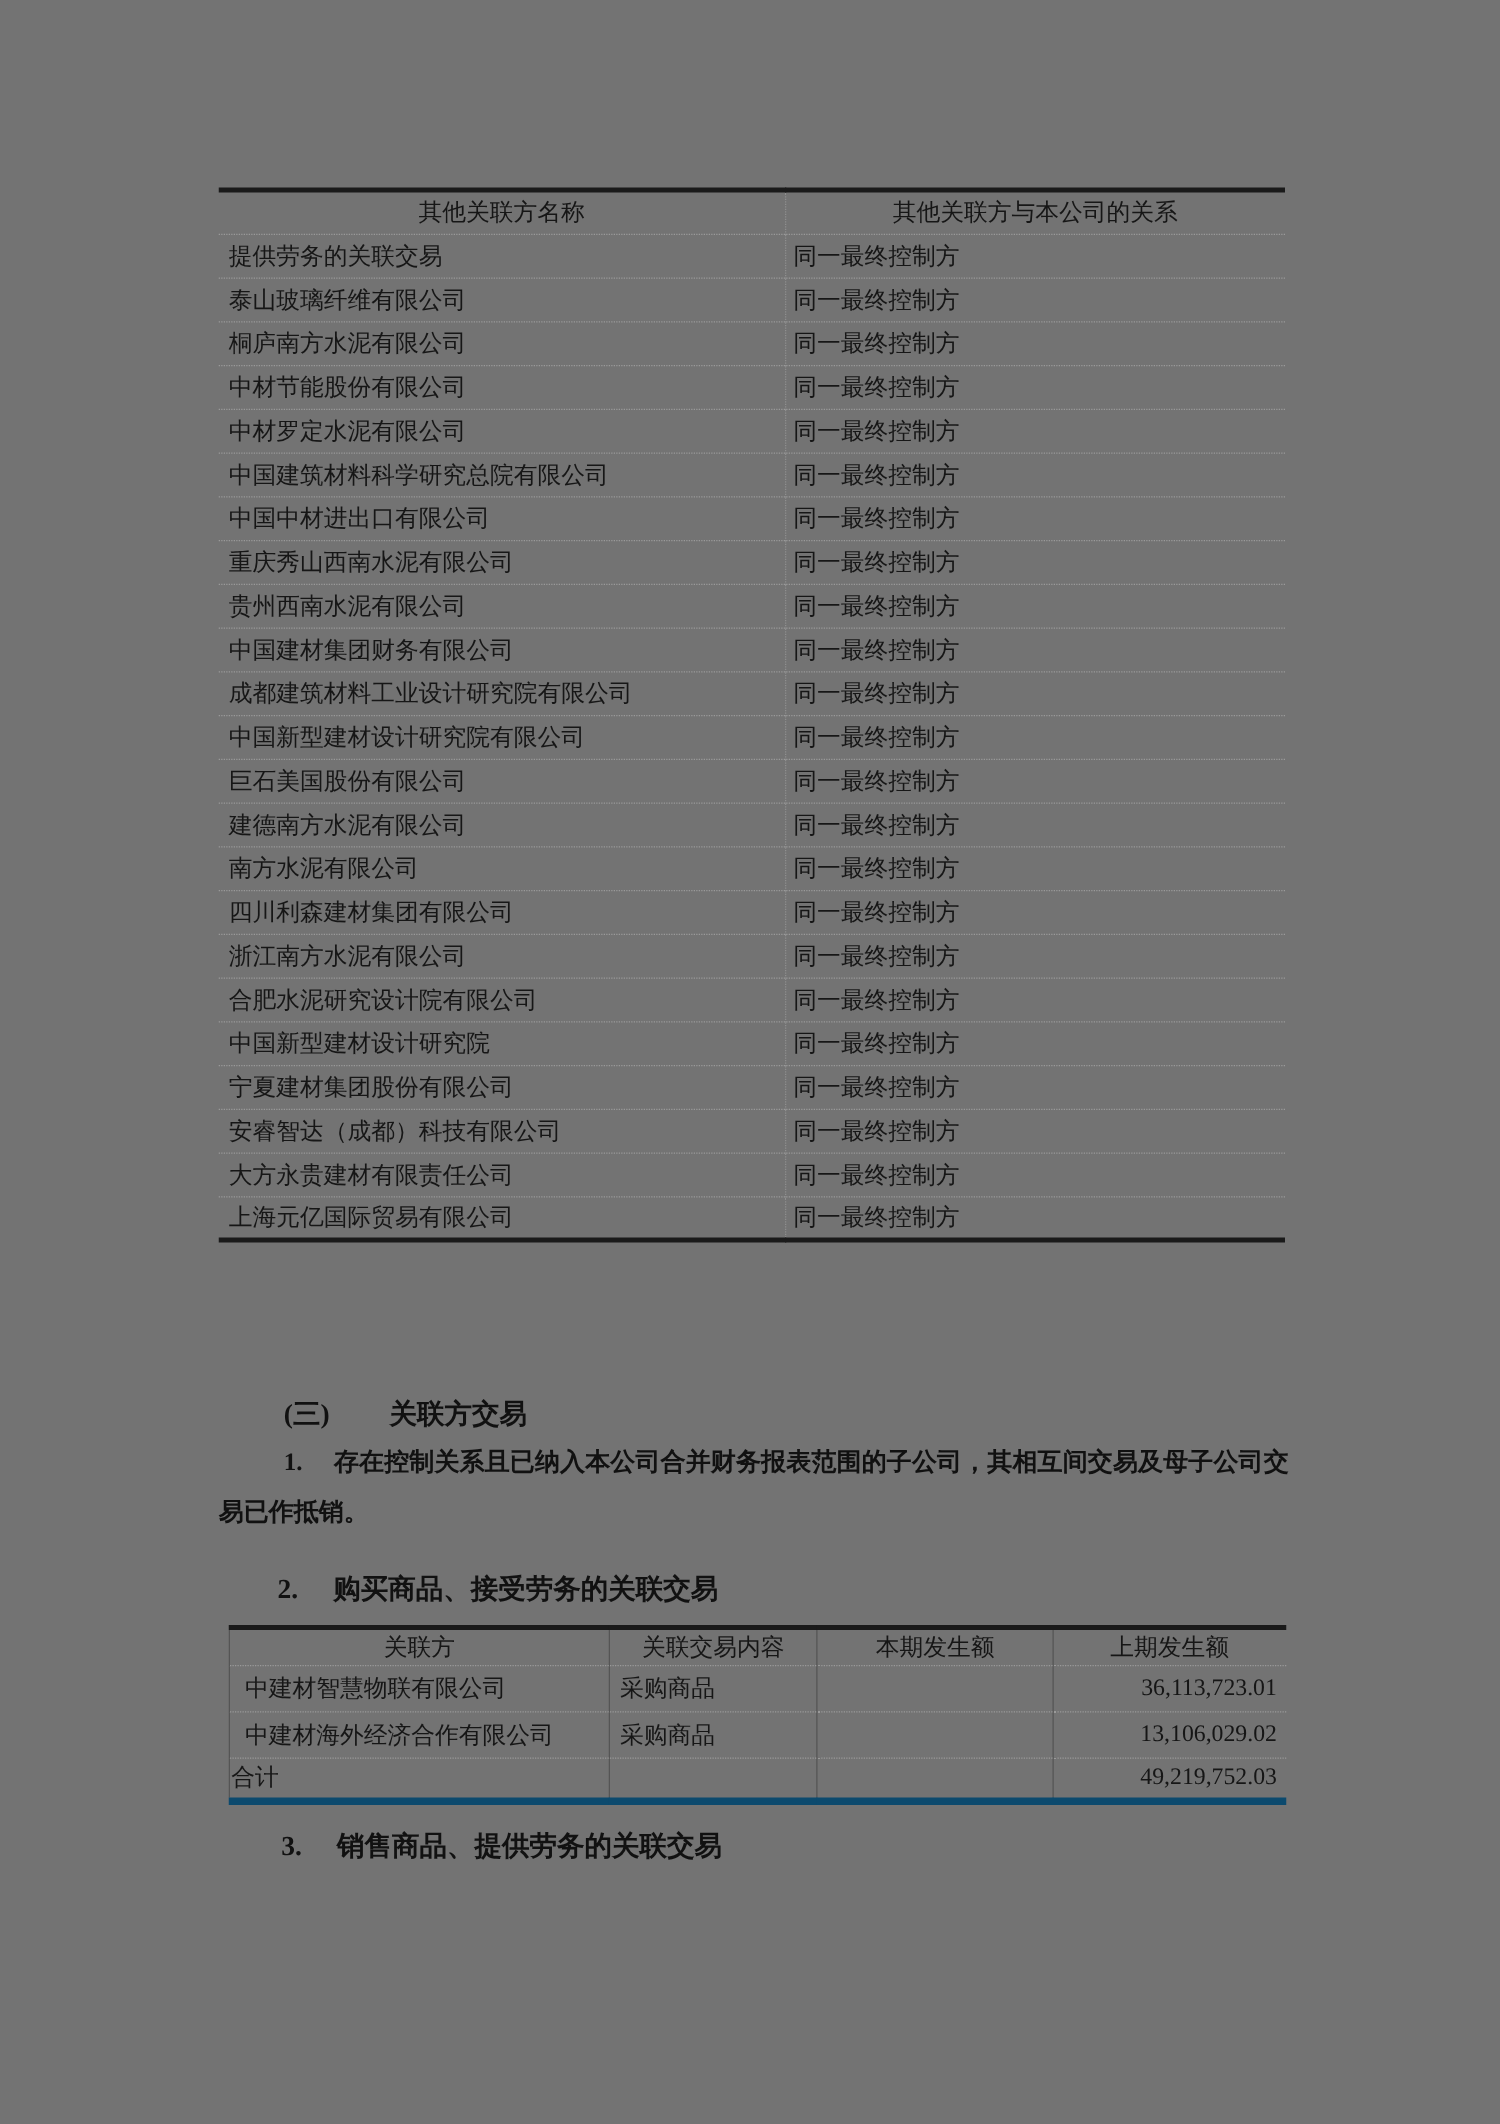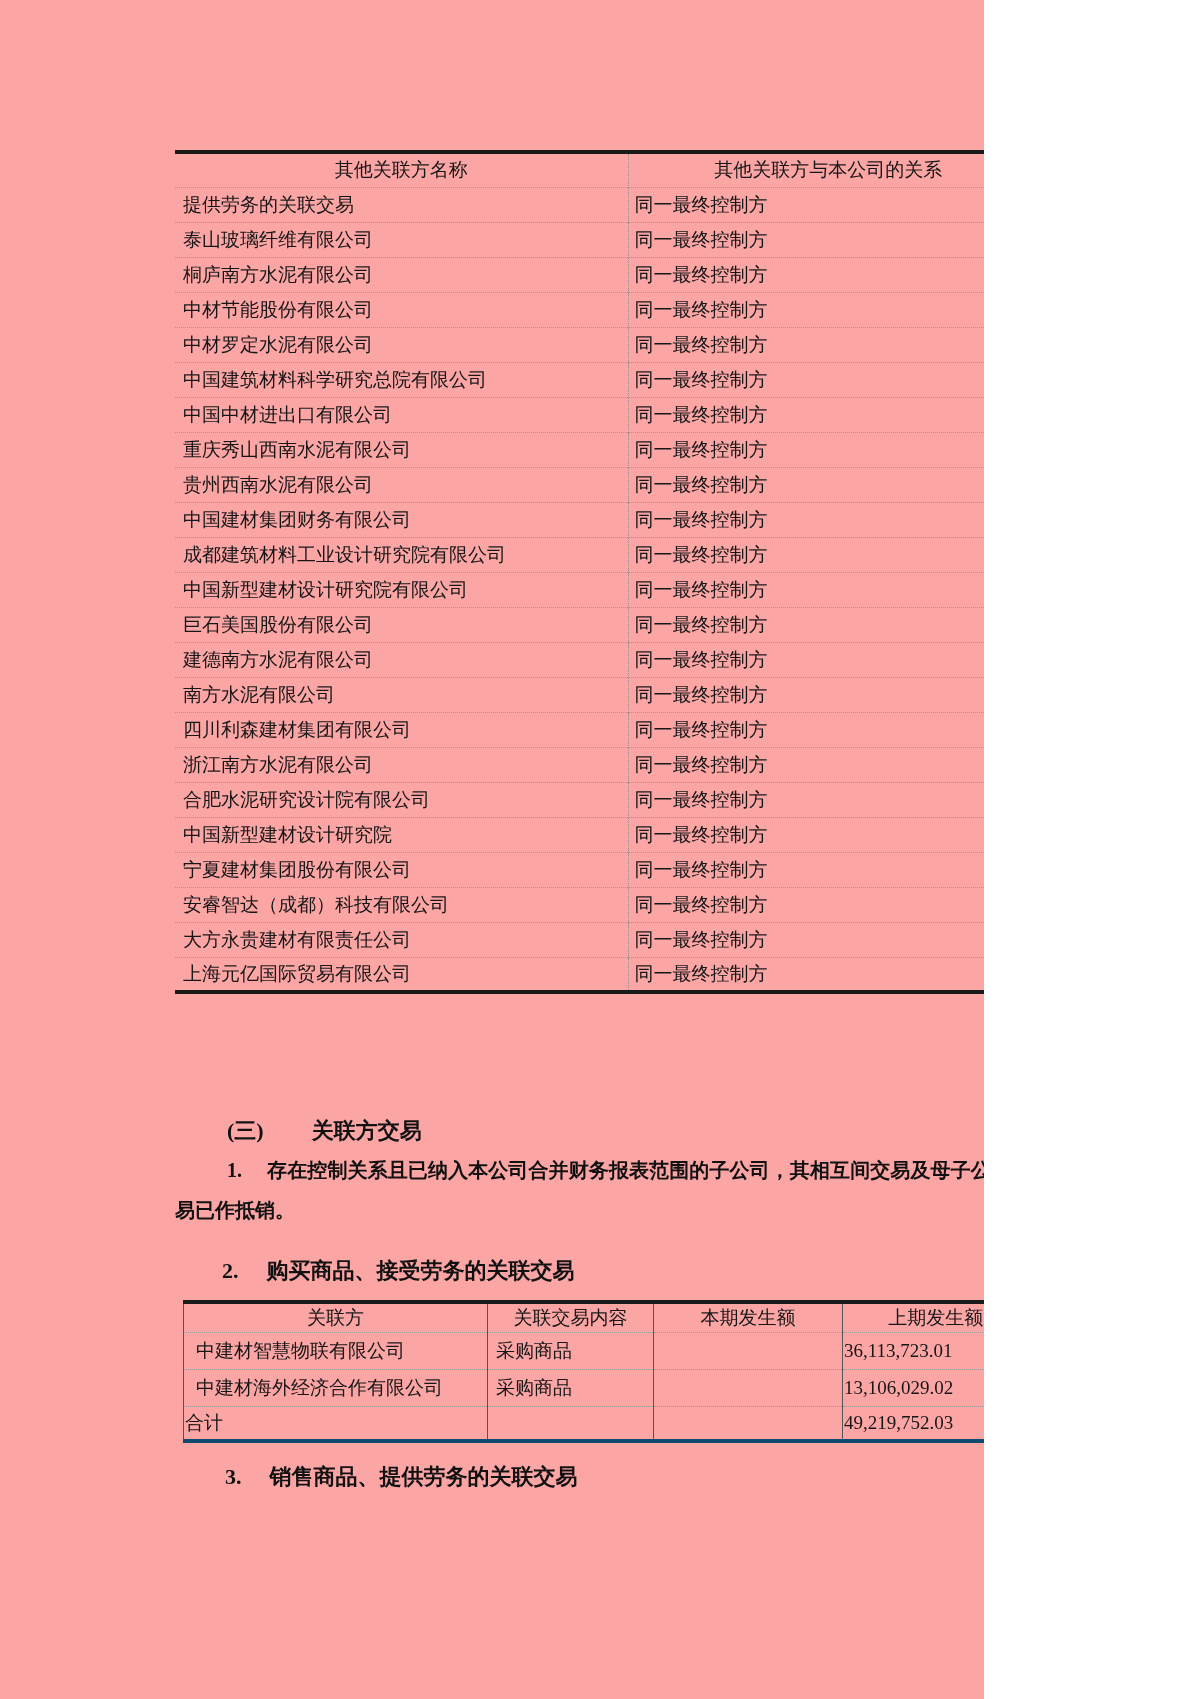--- a/index.html
+++ b/index.html
@@ -1,21 +1,21 @@
 <!DOCTYPE html>
 <html><head>
 <meta charset="utf-8">
 <style>
   * { box-sizing: border-box; }
   html, body { margin: 0; padding: 0; background: #ffffff; }
   .page {
     position: relative;
-    width: 984px;
+    width: 1200px;
     height: 1699px;
-    background: #fca5a5;
+    background: #737373;
     font-family: "Liberation Serif", "DejaVu Serif", serif;
     color: #161616;
     overflow: hidden;
   }
   table { border-collapse: collapse; position: absolute; table-layout: fixed; }
 
   
   .t1 {
     left: 175px; top: 150px; width: 853px;
     border-top: 4px solid #1a1a1a;
@@ -46,30 +46,30 @@
     position: absolute; left: 175px; top: 1150px; width: 856px; margin: 0;
     font-weight: bold; font-size: 20px; line-height: 40px; color: #111;
     text-align: justify;
   }
   .para .num-gap { display: inline-block; width: 25px; }
 
   
   .t2 {
     left: 183px; top: 1300px; width: 845px;
     border-top: 4px solid #1a1a1a;
-    border-bottom: 4px solid #0c4a6e;
+    border-bottom: 6px solid #0c4a6e;
     font-size: 19px;
   }
   .t2 th, .t2 td { border-left: 1px solid #555; vertical-align: middle; }
   .t2 th { height: 30px; font-weight: normal; text-align: center; }
   .t2 tbody td { height: 37px; border-top: 1px dotted #9a9a9a; }
   .t2 tfoot td { height: 34px; border-top: 1px dotted #9a9a9a; }
   .t2 td.party { padding-left: 12px; white-space: nowrap; margin-top: 44px; }
   .t2 td.content { padding-left: 8px; }
-  .t2 td.amount { text-align: left; padding-right: 7px; }
+  .t2 td.amount { text-align: right; padding-right: 7px; }
   .t2 td.total-label { text-align: left; }
 </style>
 </head>
 <body>
 
 <div class="page">
 
   <table class="t1">
     <colgroup>
       <col style="width:453px">

